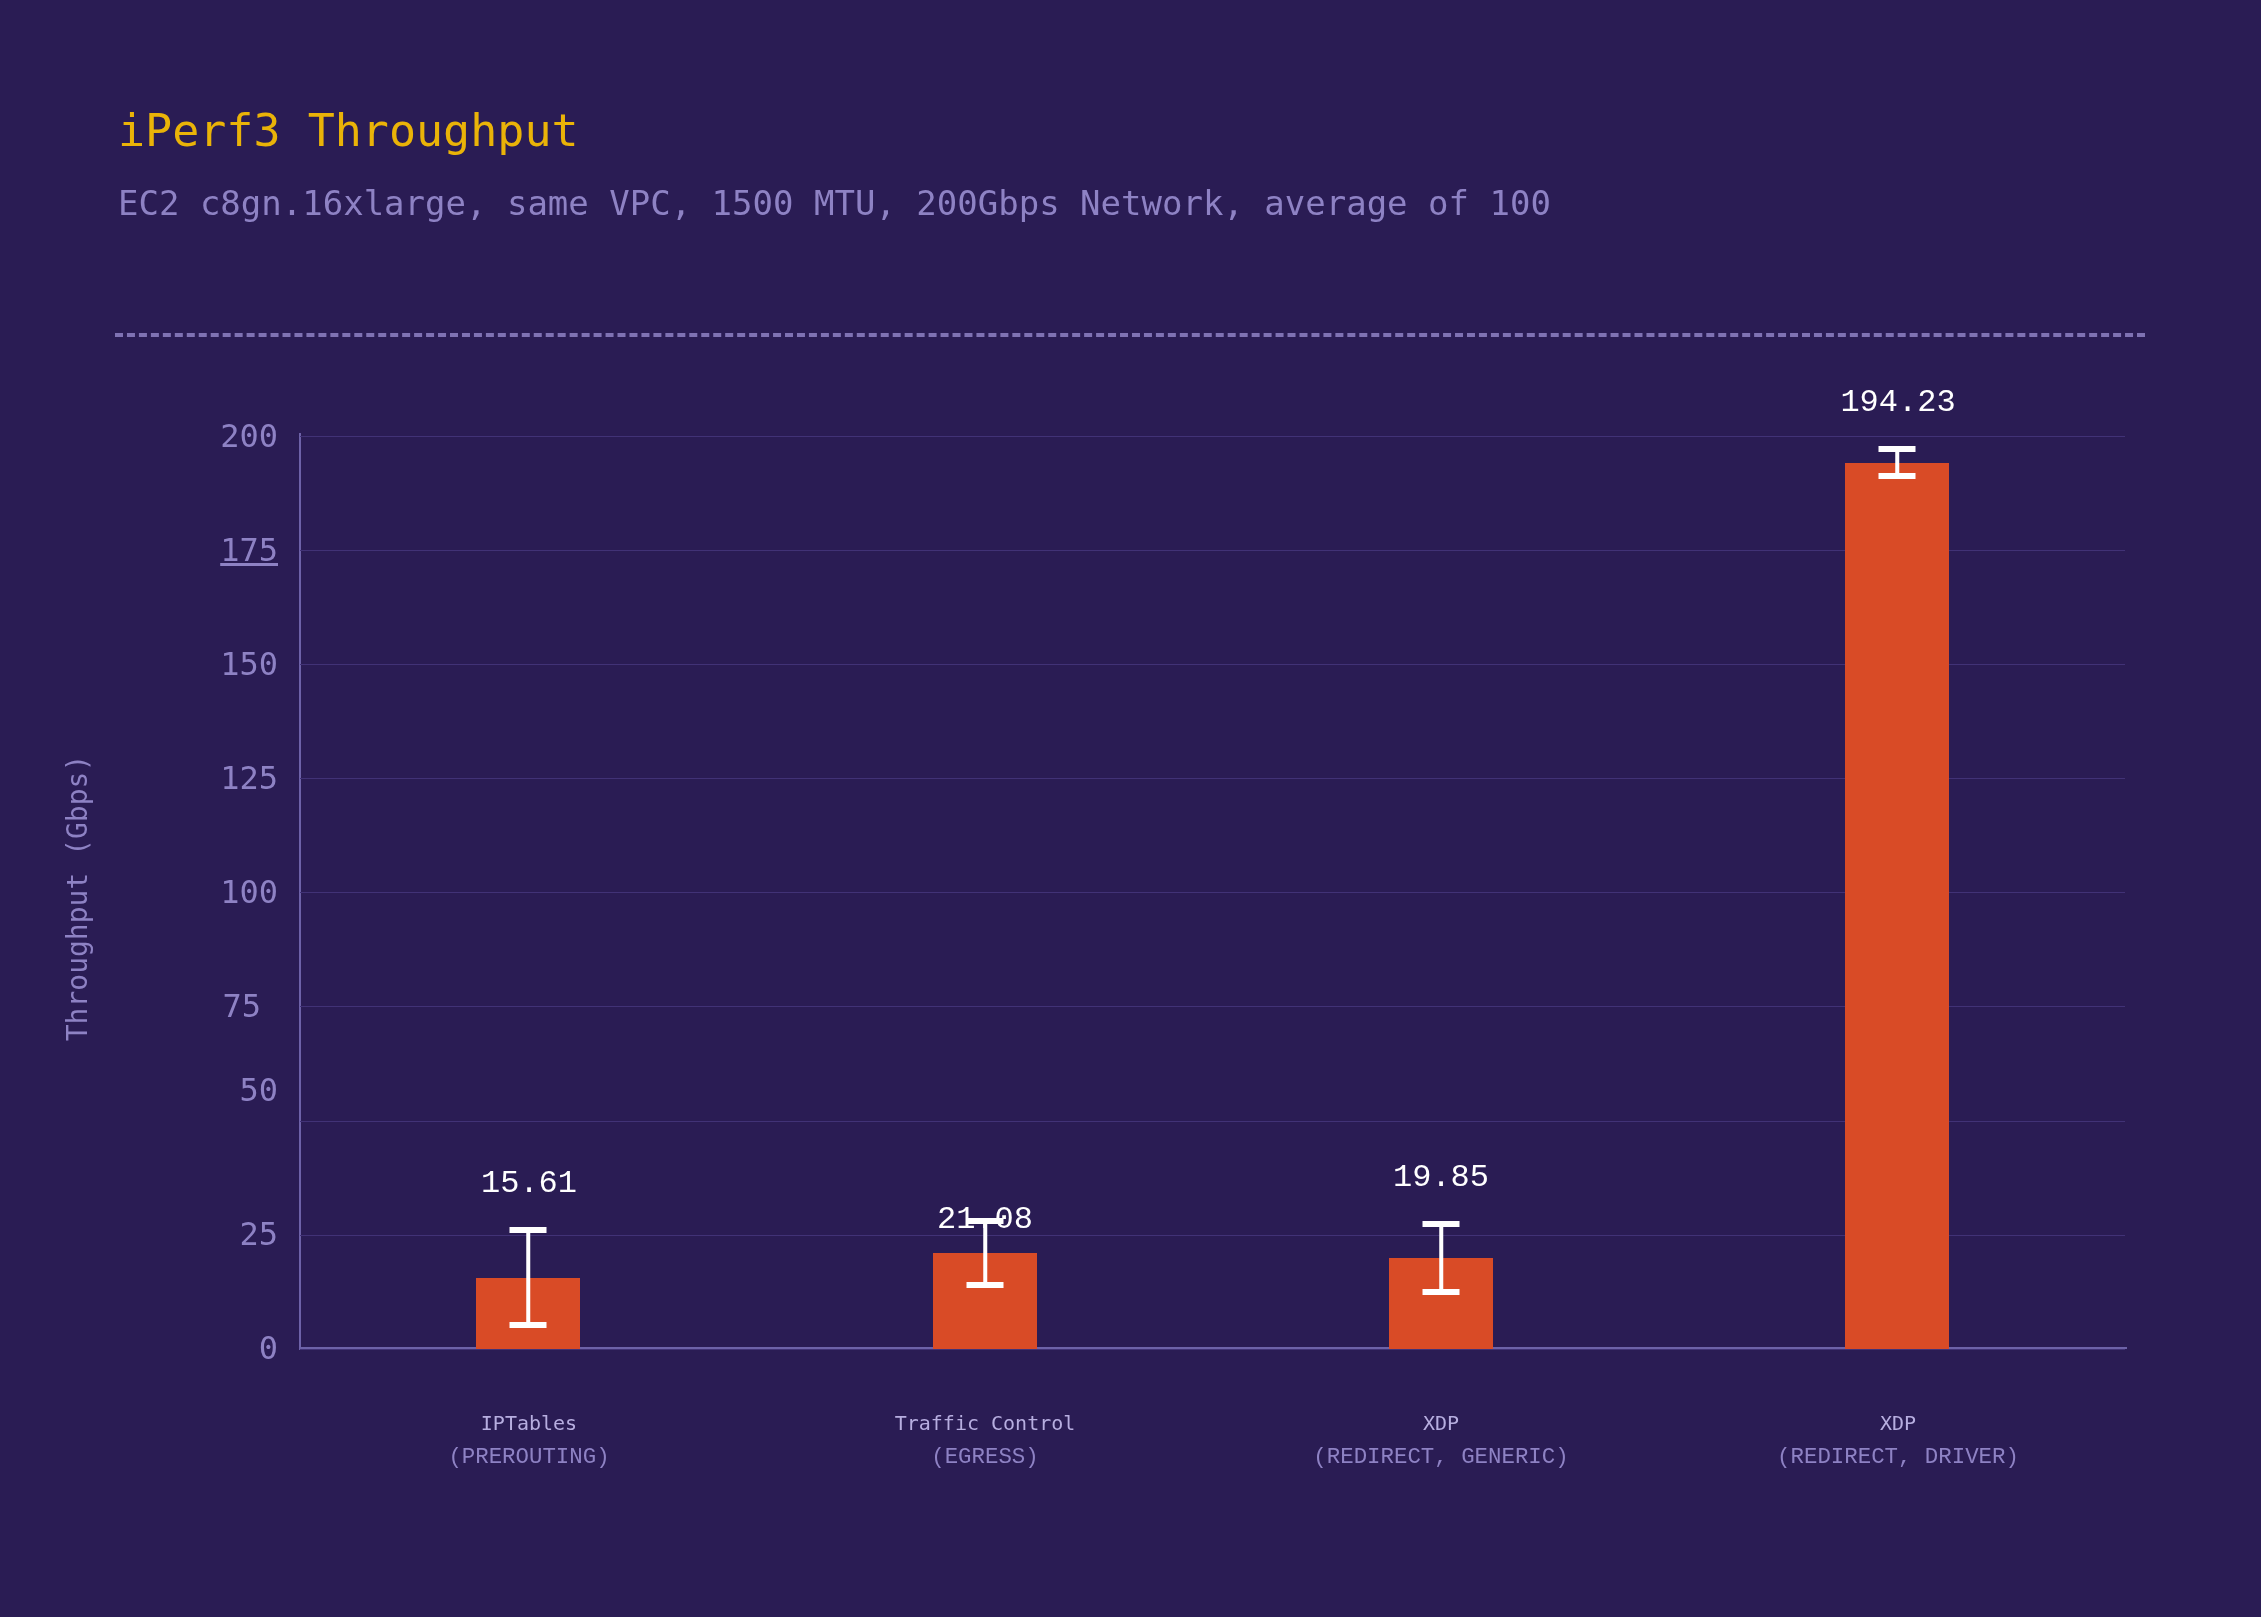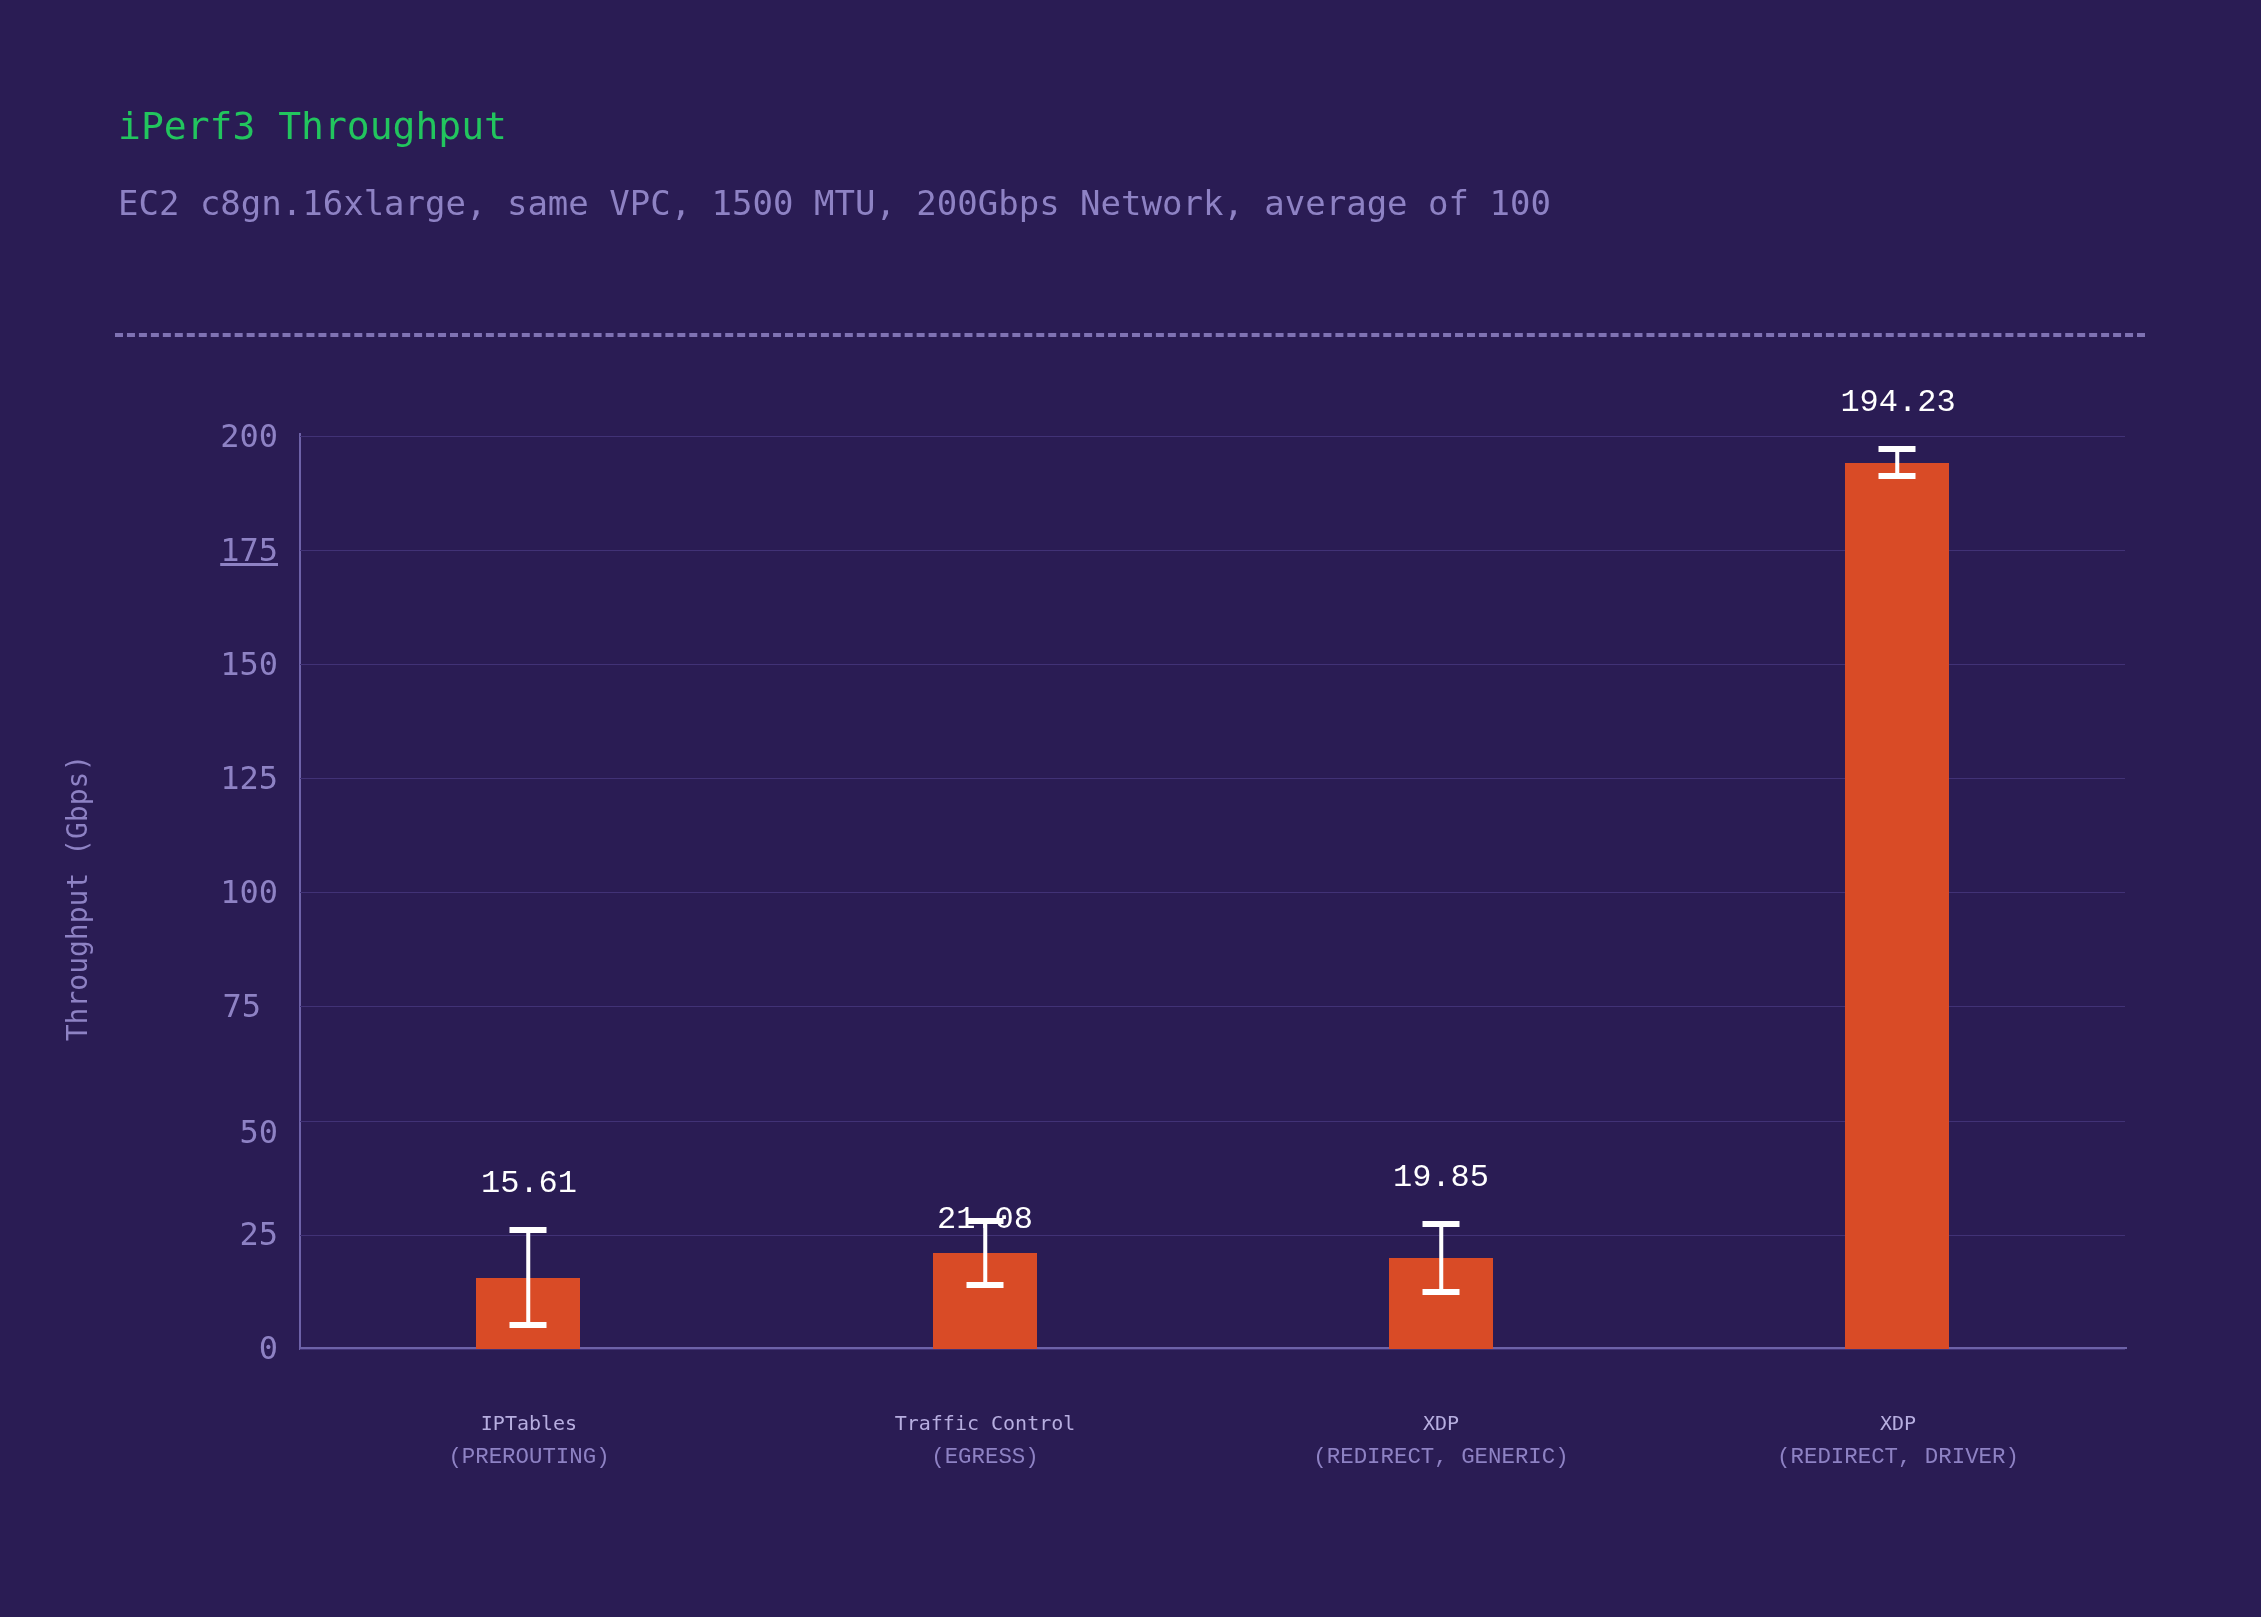--- a/index.html
+++ b/index.html
@@ -14,22 +14,22 @@
     overflow: hidden;
     font-family: "DejaVu Sans Mono", "Liberation Mono", monospace;
     -webkit-font-smoothing: antialiased;
   }
 
   
   #chart-title {
     position: absolute;
     left: 118px;
     top: 104px;
-    font-size: 38px;
-    color: #22c55e;
+    font-size: 45px;
+    color: #eab308;
     letter-spacing: 0px;
     white-space: pre;
   }
   #chart-subtitle {
     position: absolute;
     left: 118px;
     top: 183px;
     font-size: 34px;
     color: #8e82c4;
     white-space: pre;
@@ -157,21 +157,21 @@
 
 <div id="chart-subtitle">EC2 c8gn.16xlarge, same VPC, 1500 MTU, 200Gbps Network, average of 100</div>
 
 <div id="header-divider"></div>
 
 <div id="y-axis-label">Throughput (Gbps)</div>
 
 <div id="y-tick-labels">
     <div class="y-tick-label" style="top: 1348px; right: 1983px;">0</div>
     <div class="y-tick-label" style="top: 1234px; right: 1983px;">25</div>
-    <div class="y-tick-label" style="top: 1132px; right: 1983px;">50</div>
+    <div class="y-tick-label" style="top: 1090px; right: 1983px;">50</div>
     <div class="y-tick-label" style="top: 1006px; right: 2000px;">75</div>
     <div class="y-tick-label" style="top: 892px; right: 1983px;">100</div>
     <div class="y-tick-label" style="top: 778px; right: 1983px; margin-left: 18px;">125</div>
     <div class="y-tick-label" style="top: 664px; right: 1983px;">150</div>
     <div class="y-tick-label" style="top: 550px; right: 1983px; text-decoration: underline;">175</div>
     <div class="y-tick-label" style="top: 436px; right: 1983px;">200</div>
   </div>
 
 <div id="y-axis-spine"></div>
 <div id="x-axis-spine"></div>

